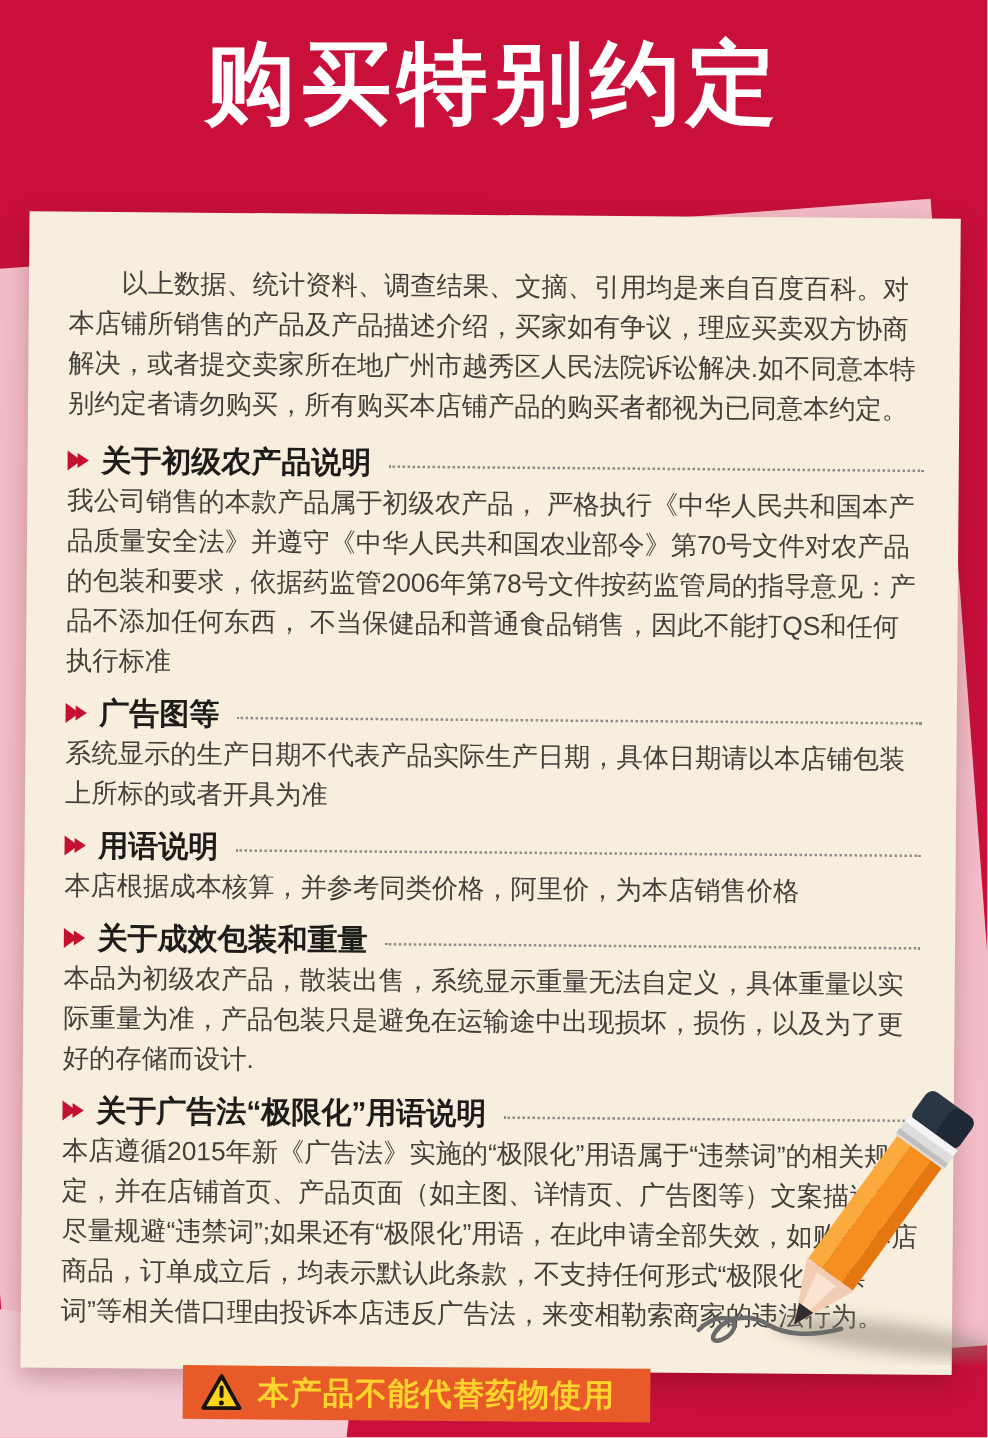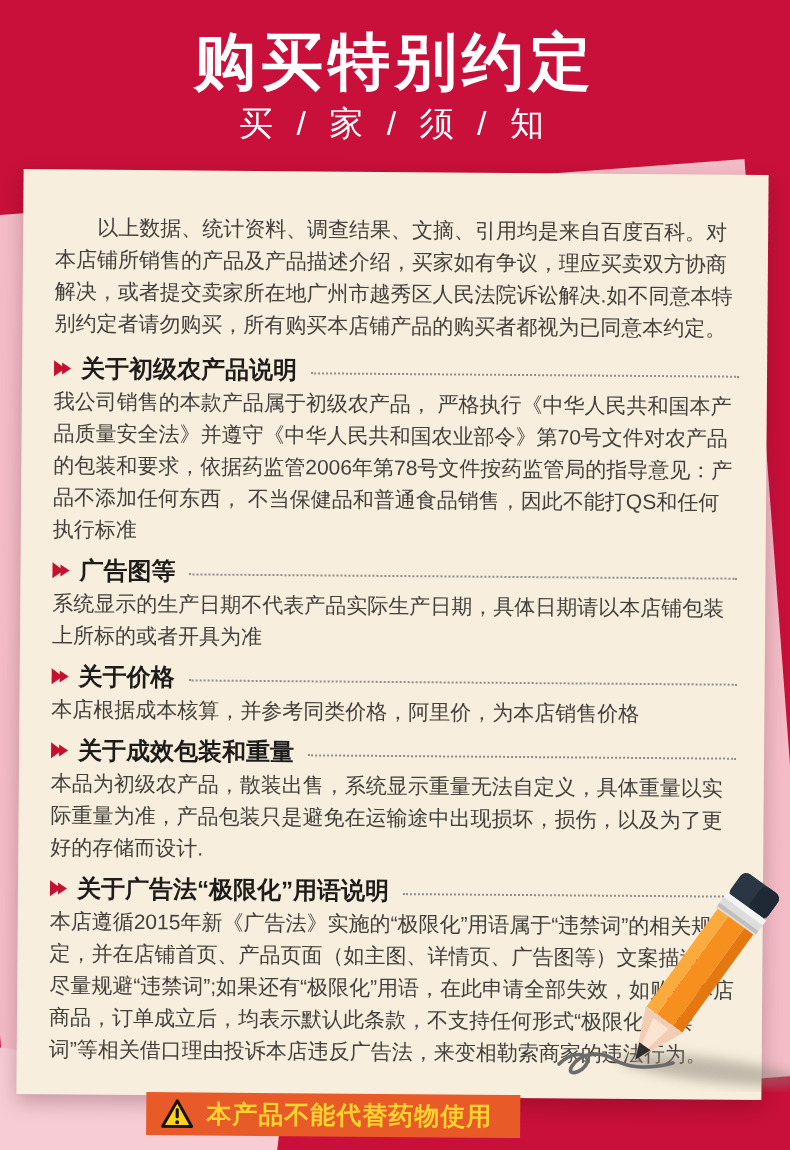--- a/index.html
+++ b/index.html
@@ -9,21 +9,21 @@
     background:#fff;
   }
   .page{
     position:relative;width:790px;height:1150px;overflow:hidden;
     background:#c8103a;
   }
   
   .header{position:absolute;top:0;left:0;width:100%;text-align:center;z-index:1;}
   .title{
     margin:26px 0 0 0;
-    color:#ffffff;font-size:62px;font-weight:800;letter-spacing:5px;line-height:1.15;
+    color:#ffffff;font-size:72px;font-weight:800;letter-spacing:5px;line-height:1.15;
   }
   .subtitle{
     margin-top:4px;color:#ffffff;font-size:34px;font-weight:500;letter-spacing:7px;
   }
   
   .pink-sheet{
     position:absolute;left:-28px;top:188px;width:808px;height:918px;
     background:#f3bcc7;transform:rotate(-4.3deg);z-index:2;
   }
   .pink-sheet-2{
@@ -61,21 +61,20 @@
   
   .pencil-wrap{position:absolute;left:545px;top:842px;width:250px;height:250px;z-index:4;pointer-events:none;}
 </style>
 </head>
 <body>
 
 <div class="page">
 
   <div class="header">
     <div class="title">购买特别约定</div>
-    <div class="subtitle">买 / 家 / 须 / 知</div>
   </div>
 
   <div class="pink-sheet"></div>
   <div class="pink-sheet-2"></div>
 
   <section class="card">
 
     <p class="intro">以上数据、统计资料、调查结果、文摘、引用均是来自百度百科。对本店铺所销售的产品及产品描述介绍，买家如有争议，理应买卖双方协商解决，或者提交卖家所在地广州市越秀区人民法院诉讼解决.如不同意本特别约定者请勿购买，所有购买本店铺产品的购买者都视为已同意本约定。</p>
 
     <div class="section">
@@ -101,21 +100,21 @@
       </div>
       <p class="sec-body">系统显示的生产日期不代表产品实际生产日期，具体日期请以本店铺包装上所标的或者开具为准</p>
     </div>
 
     <div class="section">
       <div class="sec-head">
         <span class="arrows">
             <i></i>
             <i></i>
           </span>
-        <span class="sec-title">关于价格</span>
+        <span class="sec-title">用语说明</span>
         <span class="leader"></span>
       </div>
       <p class="sec-body">本店根据成本核算，并参考同类价格，阿里价，为本店销售价格</p>
     </div>
 
     <div class="section">
       <div class="sec-head">
         <span class="arrows">
             <i></i>
             <i></i>

